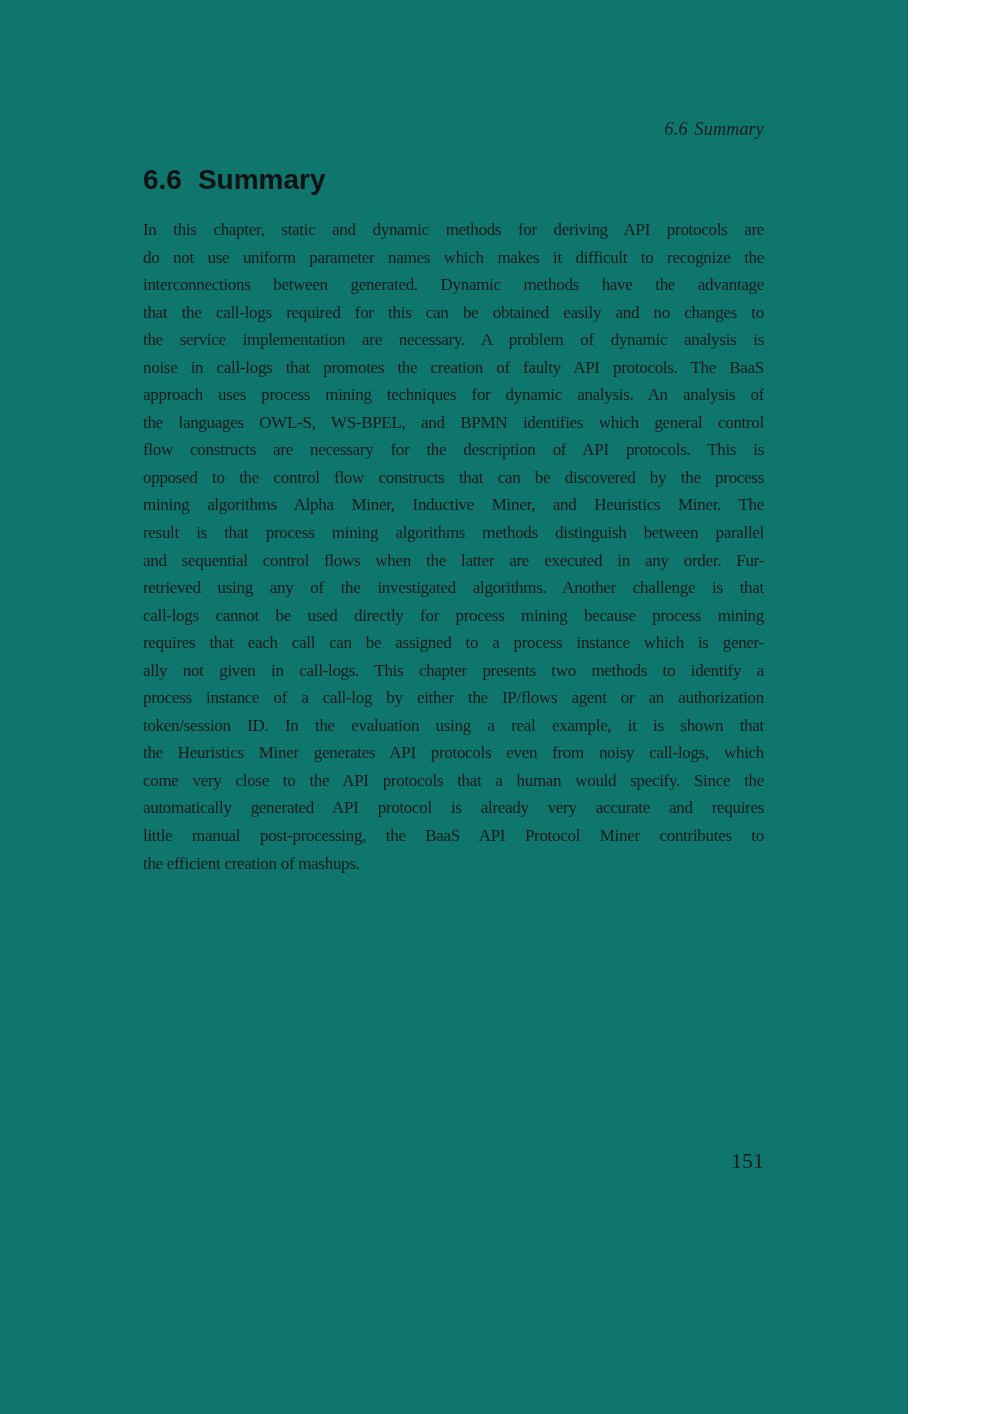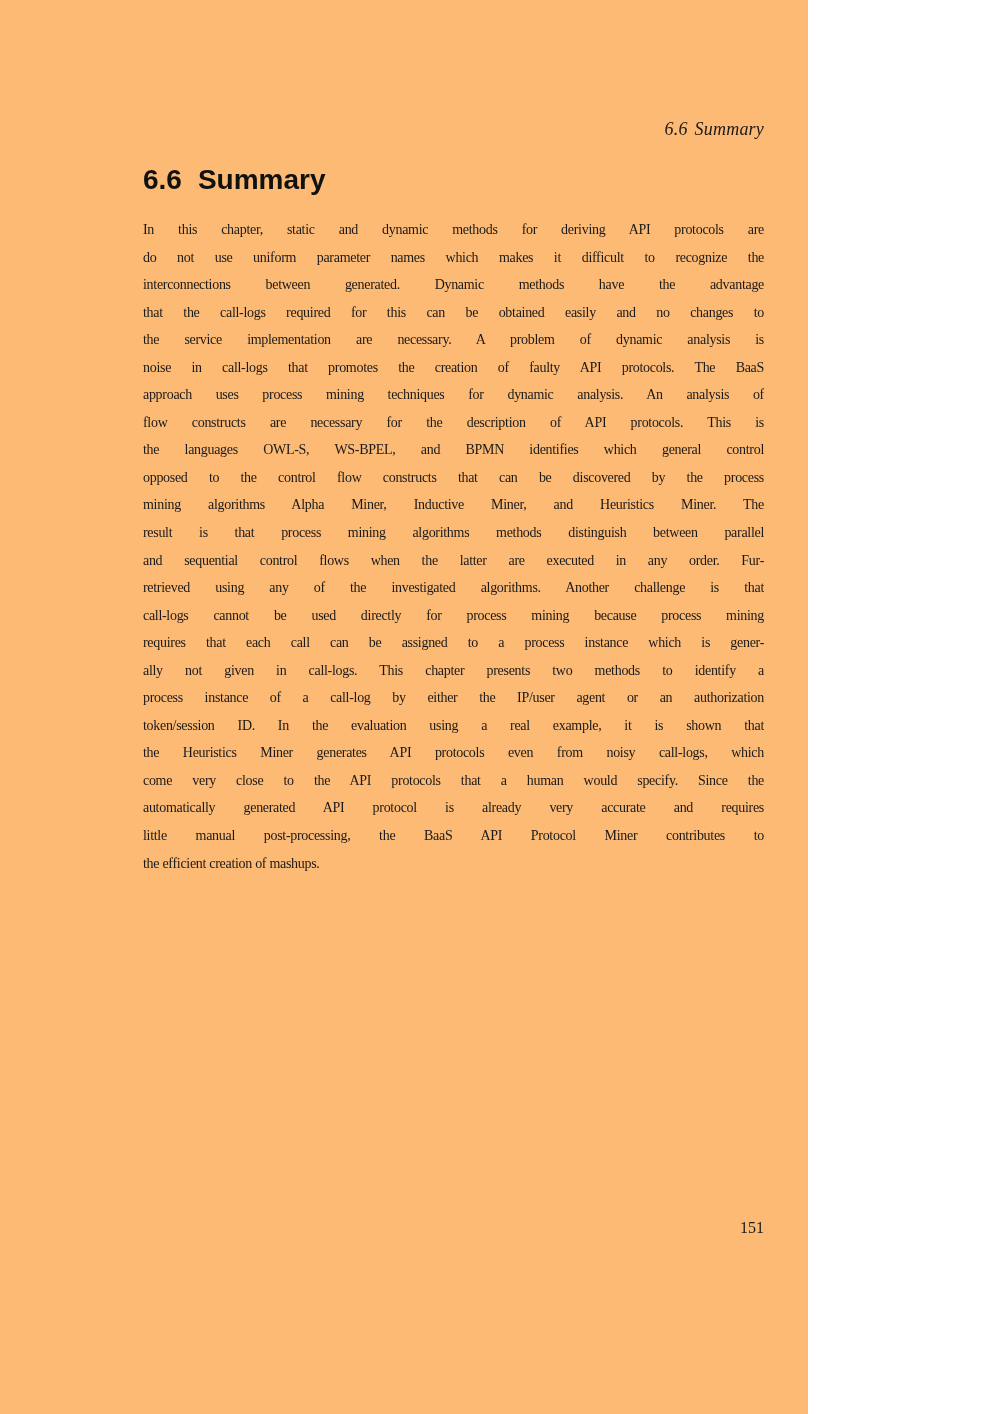--- a/index.html
+++ b/index.html
@@ -2,23 +2,23 @@
 <html><head>
 <meta charset="utf-8">
 <style>
   html, body {
     margin: 0;
     padding: 0;
     background: #ffffff;
   }
   .page {
     position: relative;
-    width: 808px;
+    width: 908px;
     height: 1414px;
-    background: #fdba74;
+    background: #0f766e;
     overflow: hidden;
     font-family: "Liberation Serif", serif;
     color: #1a1a1a;
   }
   .running-head {
     position: absolute;
     top: 119px;
     left: 143px;
     width: 621px;
     text-align: right;
@@ -37,41 +37,41 @@
     font-size: 28px;
     color: #111111;
     white-space: nowrap;
   }
   .section-heading .sec-number { margin-right: 16px; }
   .body-paragraph {
     position: absolute;
     top: 216px;
     left: 143px;
     width: 621px;
-    font-size: 14px;
+    font-size: 17px;
     letter-spacing: -0.3px;
     line-height: 27.55px;
     color: #1a1a1a;
   }
   .body-paragraph .line {
     height: 27.55px;
     overflow: hidden;
     text-align: justify;
     text-align-last: justify;
   }
   .body-paragraph .line.last {
     text-align-last: left;
   }
   .page-number {
     position: absolute;
-    top: 1219px;
+    top: 1148px;
     left: 143px;
     width: 621px;
     text-align: right;
-    font-size: 16px;
+    font-size: 22px;
     color: #1a1a1a;
   }
 </style>
 </head>
 <body>
 
 <div class="page">
 
   <div class="running-head">
     <span class="rh-number">6.6</span><span>Summary</span>
@@ -82,31 +82,31 @@
   </div>
 
   <div class="body-paragraph">
       <div class="line">In this chapter, static and dynamic methods for deriving API protocols are</div>
       <div class="line">do not use uniform parameter names which makes it difficult to recognize the</div>
       <div class="line">interconnections between generated.  Dynamic methods have the advantage</div>
       <div class="line">that the call-logs required for this can be obtained easily and no changes to</div>
       <div class="line">the service implementation are necessary.  A problem of dynamic analysis is</div>
       <div class="line">noise in call-logs that promotes the creation of faulty API protocols.  The BaaS</div>
       <div class="line">approach uses process mining techniques for dynamic analysis.  An analysis of</div>
+      <div class="line">the languages OWL-S, WS-BPEL, and BPMN identifies which general control</div>
       <div class="line">flow constructs are necessary for the description of API protocols.  This is</div>
-      <div class="line">the languages OWL-S, WS-BPEL, and BPMN identifies which general control</div>
       <div class="line">opposed to the control flow constructs that can be discovered by the process</div>
       <div class="line">mining algorithms Alpha Miner, Inductive Miner, and Heuristics Miner.  The</div>
       <div class="line">result is that process mining algorithms methods distinguish between parallel</div>
       <div class="line">and sequential control flows when the latter are executed in any order.  Fur-</div>
       <div class="line">retrieved using any of the investigated algorithms.  Another challenge is that</div>
       <div class="line">call-logs cannot be used directly for process mining because process mining</div>
       <div class="line">requires that each call can be assigned to a process instance which is gener-</div>
       <div class="line">ally not given in call-logs.  This chapter presents two methods to identify a</div>
-      <div class="line">process instance of a call-log by either the IP/user agent or an authorization</div>
+      <div class="line">process instance of a call-log by either the IP/flows agent or an authorization</div>
       <div class="line">token/session ID. In the evaluation using a real example, it is shown that</div>
       <div class="line">the Heuristics Miner generates API protocols even from noisy call-logs, which</div>
       <div class="line">come very close to the API protocols that a human would specify.  Since the</div>
       <div class="line">automatically generated API protocol is already very accurate and requires</div>
       <div class="line">little manual post-processing, the BaaS API Protocol Miner contributes to</div>
       <div class="line last">the efficient creation of mashups.</div>
     </div>
 
   <div class="page-number">151</div>
 

